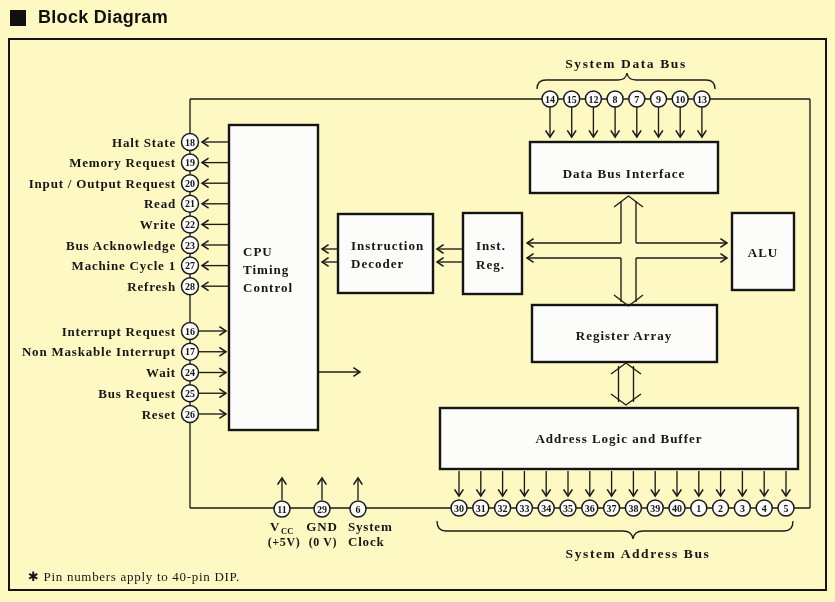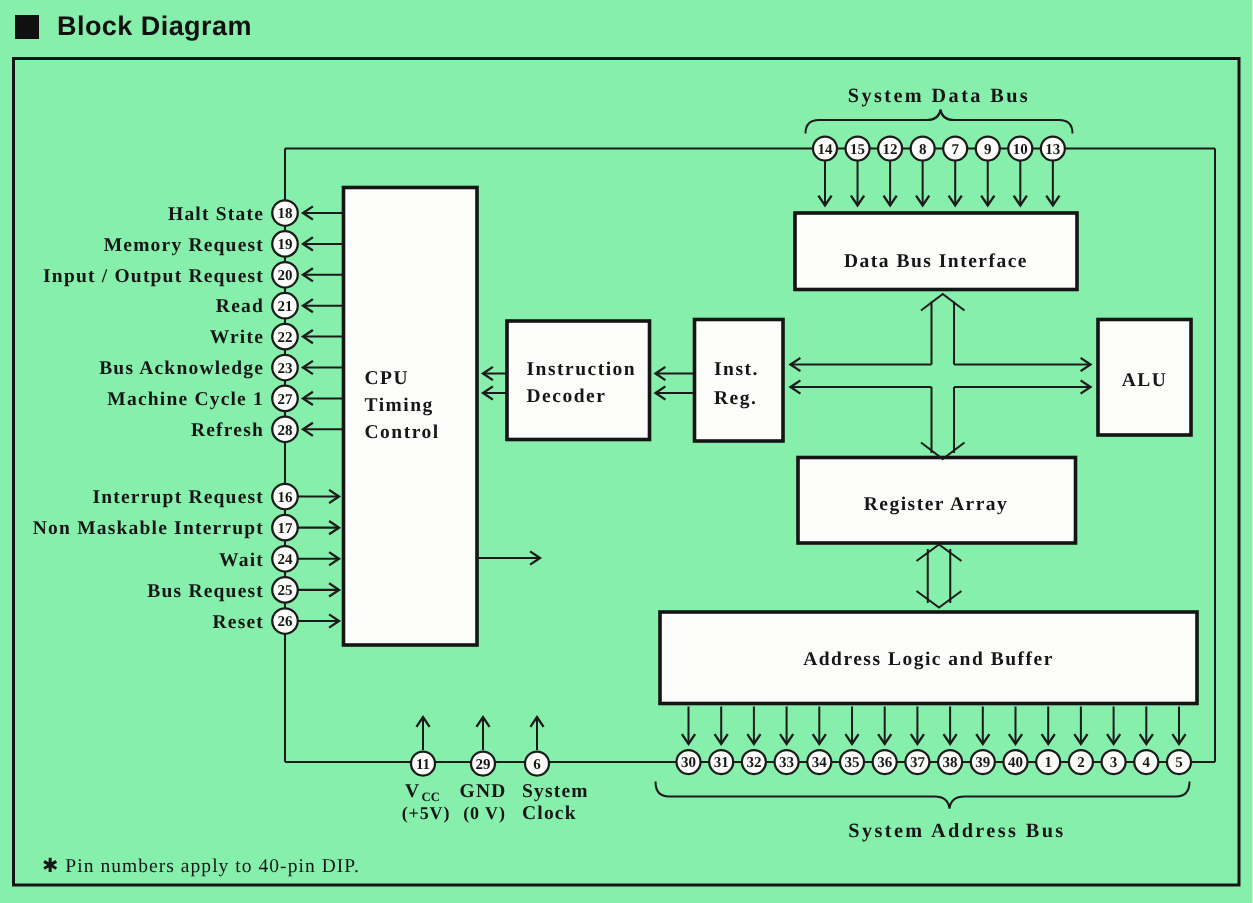--- a/index.html
+++ b/index.html
@@ -1,16 +1,16 @@
 <!DOCTYPE html>
 <html><head>
 <meta charset="utf-8">
 <style>
   html,body{margin:0;padding:0;background:#ffffff;}
-  .page{position:relative;width:835px;height:602px;background:#86efac;overflow:hidden;
+  .page{position:relative;width:835px;height:602px;background:#fef9c3;overflow:hidden;
         font-family:"Liberation Serif",serif;color:#161616;}
   .title-row{position:absolute;left:10px;top:7px;display:flex;align-items:center;gap:12px;}
   .bullet{width:16px;height:16px;background:#101010;display:inline-block;}
   .title{font-family:"Liberation Sans",sans-serif;font-weight:bold;font-size:18px;
          letter-spacing:.3px;color:#101010;}
   .frame{position:absolute;left:8px;top:38px;width:819px;height:553px;box-sizing:border-box;
          border:2.5px solid #141414;}
   svg{position:absolute;left:0;top:0;}
   svg text{font-family:"Liberation Serif",serif;fill:#161616;}
   .wire{stroke:#1b1b1b;stroke-width:1.35;fill:none;}

